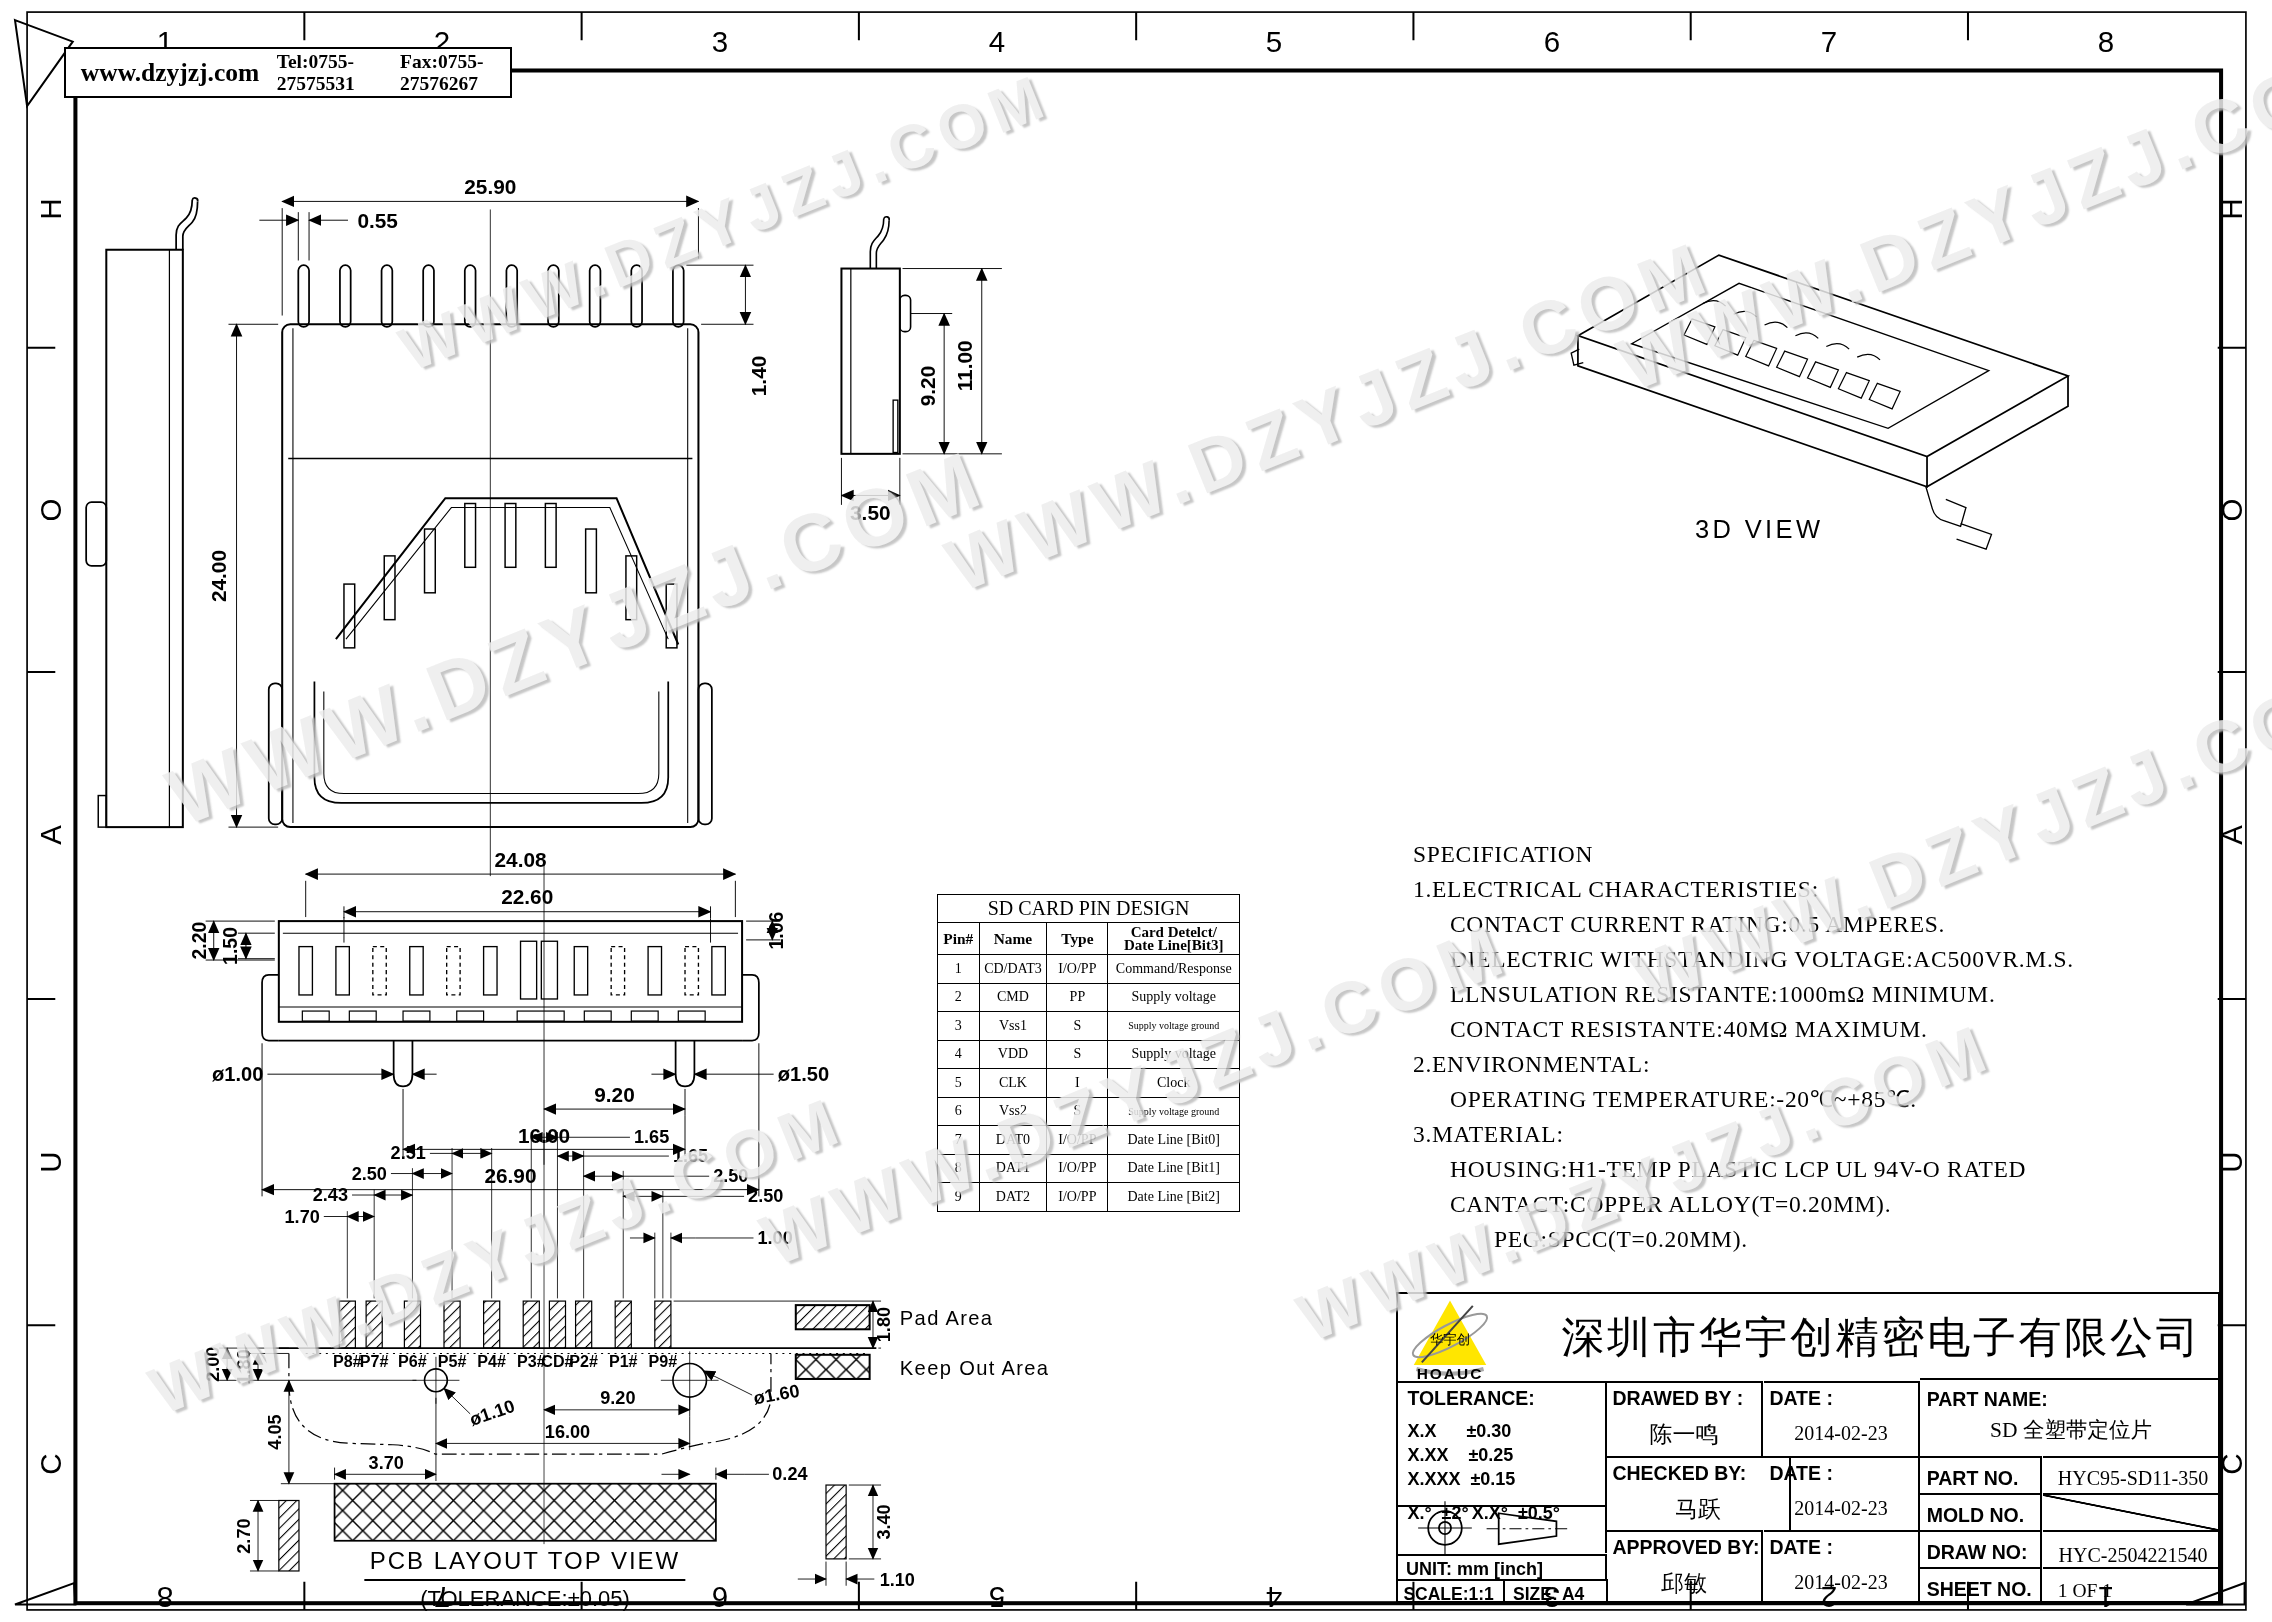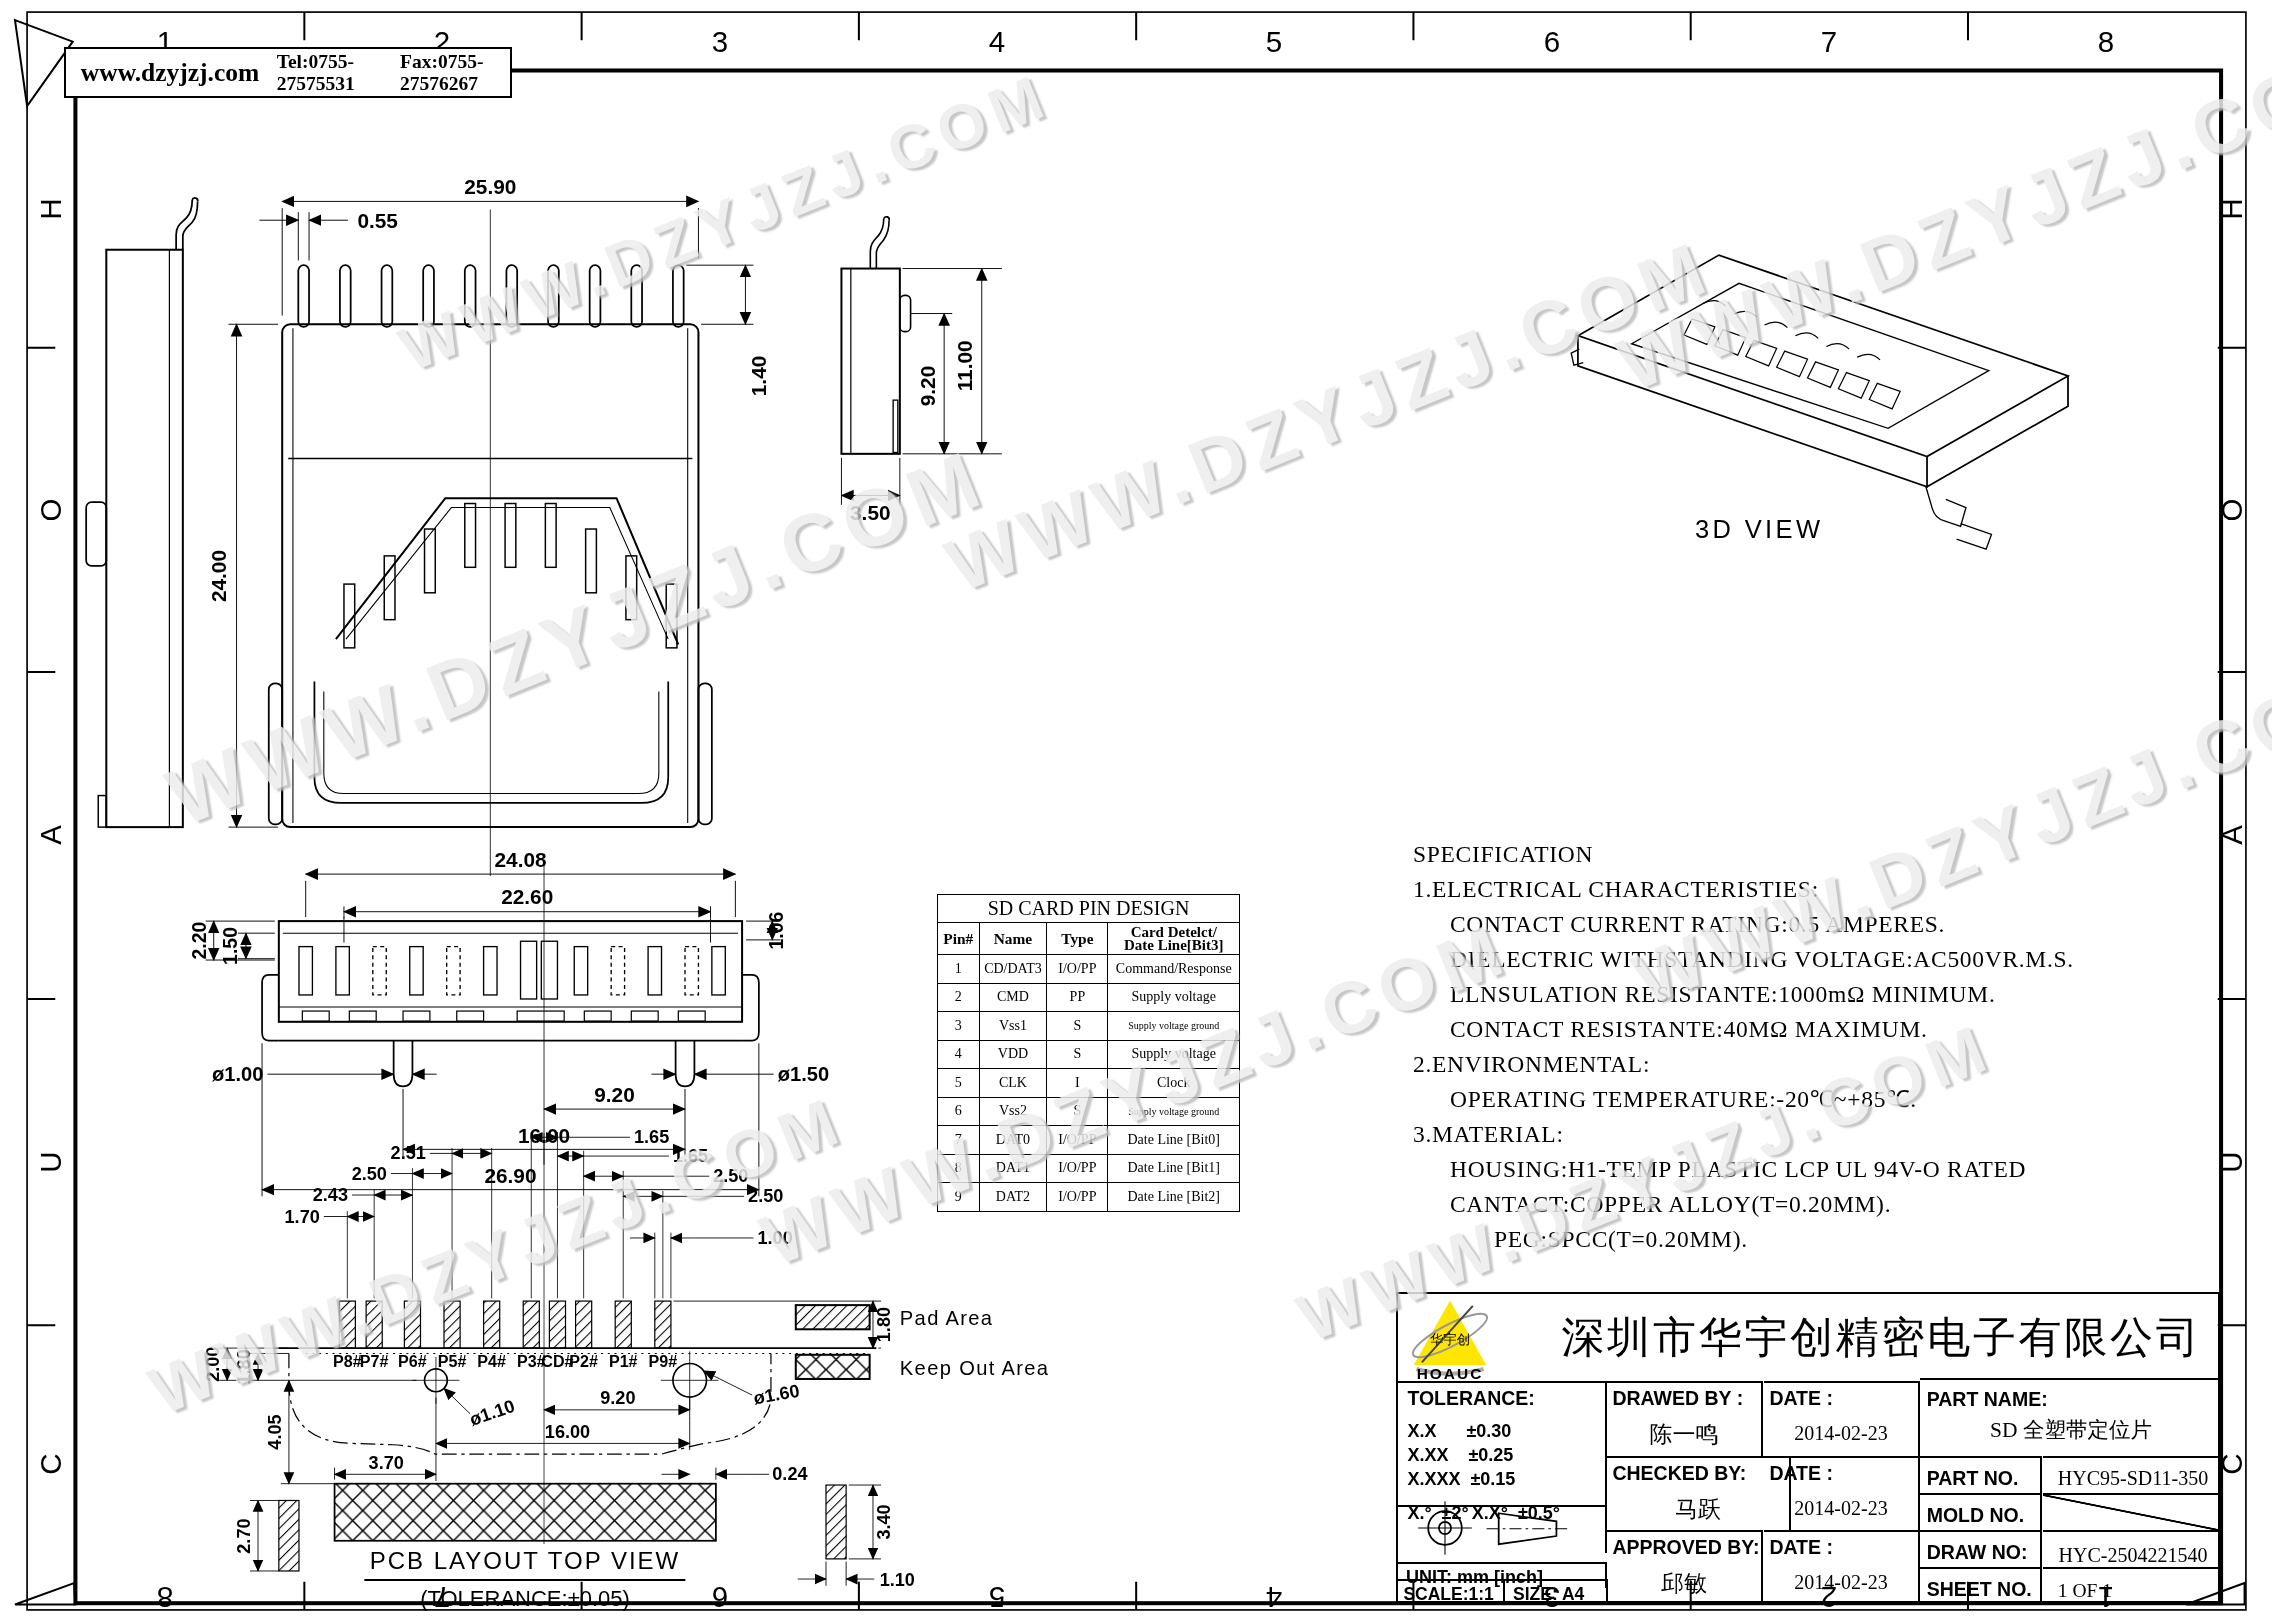--- a/index.html
+++ b/index.html
@@ -564,21 +564,21 @@
       <div class="lab">TOLERANCE:</div>
       <div class="tolline" style="margin-top:9.4px">X.X      ±0.30</div>
       <div class="tolline">X.XX    ±0.25</div>
       <div class="tolline">X.XXX  ±0.15</div>
       <div style="margin-top:9.4px">
         <span class="tolline">X.°  ±2°</span>
         <span class="tolline" style="">X.X°  ±0.5°</span>
       </div>
     </div>
     <div class="cell" style="left:0;top:211px;width:209px;height:48px;border-top:2px solid #000;border-right:2px solid #000;"></div>
-    <div class="cell lab" style="left:0;top:268px;width:209px;height:25.5px;border-top:2px solid #000;border-right:2px solid #000;padding:2.7px 0 0 8px;font-size:18px;">UNIT:  mm  [inch]</div>
+    <div class="cell lab" style="left:0;top:260px;width:209px;height:25.5px;border-top:2px solid #000;border-right:2px solid #000;padding:2.7px 0 0 8px;font-size:18px;">UNIT:  mm  [inch]</div>
     <div class="cell lab" style="left:0;top:285px;width:105px;height:25.5px;border-top:2px solid #000;padding:3.4px 0 0 5.4px;font-size:17.5px;">SCALE:1:1</div>
     <div class="cell lab" style="left:105px;top:285px;width:105px;height:25.5px;border-top:2px solid #000;border-left:2px solid #000;border-right:2px solid #000;padding:3.4px 0 0 8px;font-size:17.5px;">SIZE:  A4</div>
 
     <div class="cell" style="left:209px;top:87px;width:156px;height:75px;border-top:2px solid #000;border-right:2px solid #000;">
       <div class="lab" style="margin:4px 0 0 5.4px">DRAWED BY :</div>
       <div class="val" style="text-align:center;font-size:23px;margin-top:9.4px">陈一鸣</div>
     </div>
     <div class="cell" style="left:366px;top:87px;width:156px;height:75px;border-top:2px solid #000;border-right:2px solid #000;">
       <div class="lab" style="margin:4px 0 0 5.4px">DATE :</div>
       <div class="val" style="text-align:center;font-size:20px;margin-top:12px">2014-02-23</div>

